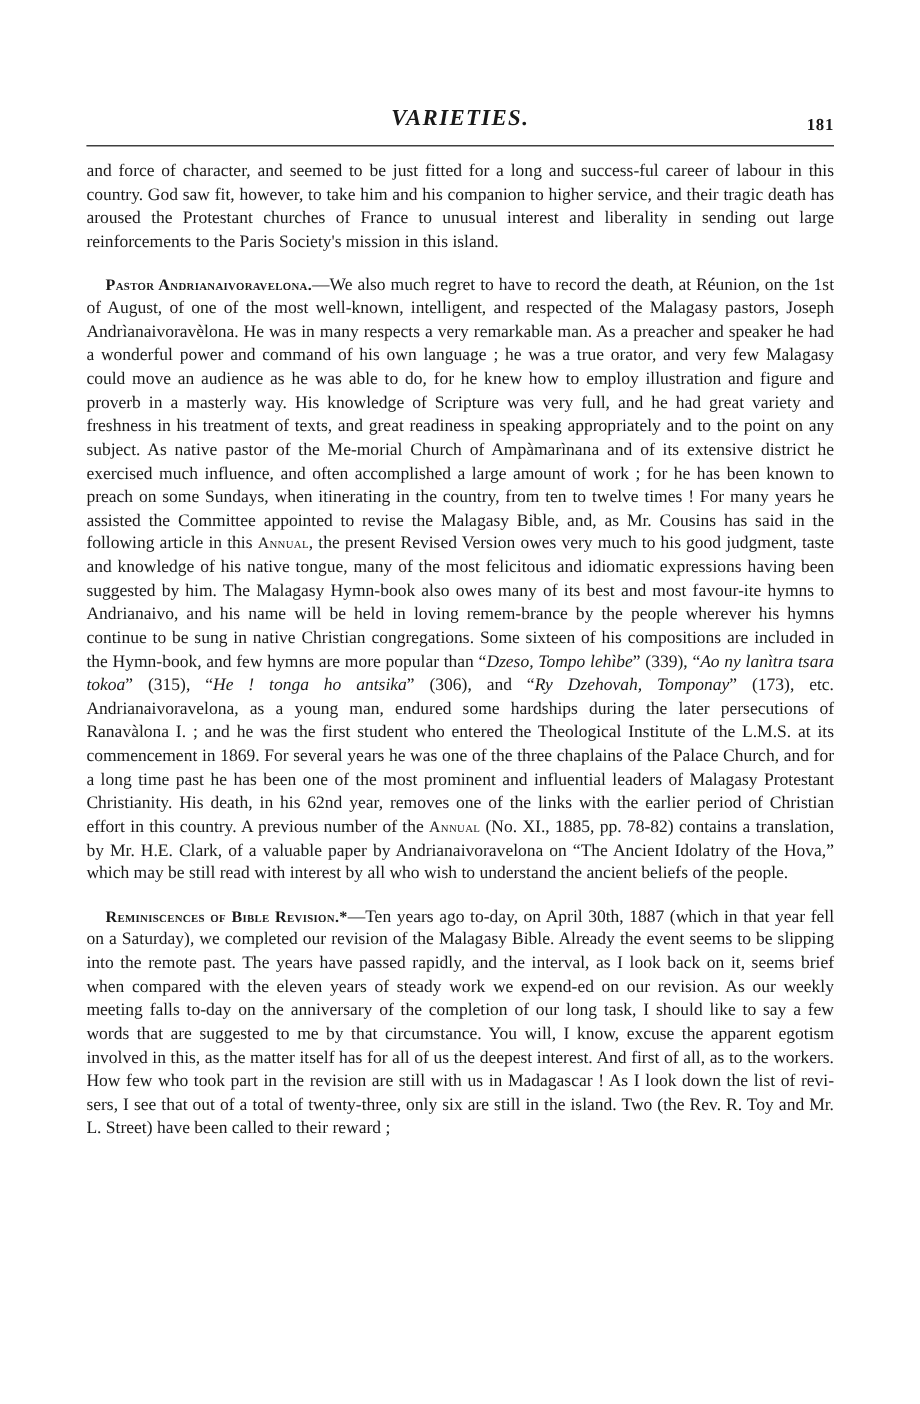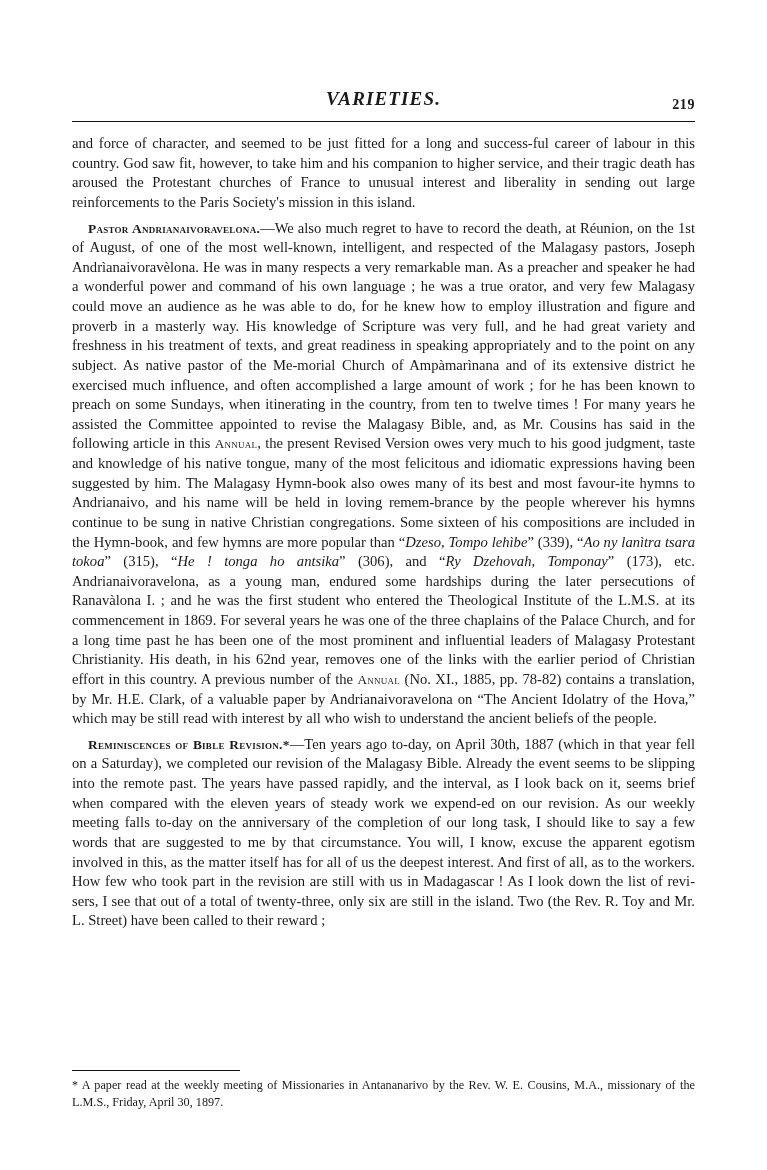--- a/index.html
+++ b/index.html
@@ -53,21 +53,21 @@
   .body-text p {
     margin: 0;
     font-size: 14.6px;
     line-height: 1.345;
     text-align: justify;
     text-justify: inter-word;
     hyphens: manual;
     font-family: Liberation Serif, serif;
   }
   .body-text p + p {
-    margin-top: 6px;
+    margin-top: 16px;
   }
   .indent {
     text-indent: 16px;
   }
   .runhead {
     font-variant: small-caps;
     font-weight: bold;
     letter-spacing: 0.02em;
     font-size: 13.4px;
   }
@@ -100,33 +100,29 @@
     font-size: 12px;
   }
 </style>
 </head>
 <body>
 
 <div class="page">
 
   <div class="header">
     <div class="running-title">VARIETIES.</div>
-    <div class="page-number">219</div>
+    <div class="page-number">181</div>
   </div>
 
   <hr class="rule">
 
   <div class="body-text">
 
     <p><span>and force of character, and seemed to be just fitted for a long and success-ful career of labour in this country. God saw fit, however, to take him and his companion to higher service, and their tragic death has aroused the Protestant churches of France to unusual interest and liberality in sending out large reinforcements to the Paris Society's mission in this island.</span></p>
 
     <p class="indent"><span class="runhead">Pastor Andrianaivoravelona.</span><span>—We also much regret to have to record the death, at Réunion, on the 1st of August, of one of the most well-known, intelligent, and respected of the Malagasy pastors, Joseph Andrìanaivoravèlona. He was in many respects a very remarkable man. As a preacher and speaker he had a wonderful power and command of his own language ; he was a true orator, and very few Malagasy could move an audience as he was able to do, for he knew how to employ illustration and figure and proverb in a masterly way. His knowledge of Scripture was very full, and he had great variety and freshness in his treatment of texts, and great readiness in speaking appropriately and to the point on any subject. As native pastor of the Me-morial Church of Ampàmarìnana and of its extensive district he exercised much influence, and often accomplished a large amount of work ; for he has been known to preach on some Sundays, when itinerating in the country, from ten to twelve times ! For many years he assisted the Committee appointed to revise the Malagasy Bible, and, as Mr. Cousins has said in the following article in this </span><span class="smallcaps">Annual</span><span>, the present Revised Version owes very much to his good judgment, taste and knowledge of his native tongue, many of the most felicitous and idiomatic expressions having been suggested by him. The Malagasy Hymn-book also owes many of its best and most favour-ite hymns to Andrianaivo, and his name will be held in loving remem-brance by the people wherever his hymns continue to be sung in native Christian congregations. Some sixteen of his compositions are included in the Hymn-book, and few hymns are more popular than “</span><span class="ital">ǲeso, Tompo lehìbe</span><span>” (339), “</span><span class="ital">Ao ny lanìtra tsara tokoa</span><span>” (315), “</span><span class="ital">He ! tonga ho antsika</span><span>” (306), and “</span><span class="ital">Ry ǲehovah, Tomponay</span><span>” (173), etc. Andrianaivoravelona, as a young man, endured some hardships during the later persecutions of Ranavàlona I. ; and he was the first student who entered the Theological Institute of the L.M.S. at its commencement in 1869. For several years he was one of the three chaplains of the Palace Church, and for a long time past he has been one of the most prominent and influential leaders of Malagasy Protestant Christianity. His death, in his 62nd year, removes one of the links with the earlier period of Christian effort in this country. A previous number of the </span><span class="smallcaps">Annual</span><span> (No. XI., 1885, pp. 78-82) contains a translation, by Mr. H.E. Clark, of a valuable paper by Andrianaivoravelona on “The Ancient Idolatry of the Hova,” which may be still read with interest by all who wish to understand the ancient beliefs of the people.</span></p>
 
     <p class="indent"><span class="runhead">Reminiscences of Bible Revision.*</span><span>—Ten years ago to-day, on April 30th, 1887 (which in that year fell on a Saturday), we completed our revision of the Malagasy Bible. Already the event seems to be slipping into the remote past. The years have passed rapidly, and the interval, as I look back on it, seems brief when compared with the eleven years of steady work we expend-ed on our revision. As our weekly meeting falls to-day on the anniversary of the completion of our long task, I should like to say a few words that are suggested to me by that circumstance. You will, I know, excuse the apparent egotism involved in this, as the matter itself has for all of us the deepest interest. And first of all, as to the workers. How few who took part in the revision are still with us in Madagascar ! As I look down the list of revi-sers, I see that out of a total of twenty-three, only six are still in the island. Two (the Rev. R. Toy and Mr. L. Street) have been called to their reward ;</span></p>
 
   </div>
 
-  <div class="footnote-wrap">
-    <hr class="footnote-rule">
-    <div class="footnote"><span class="fn-mark">*</span> <span>A paper read at the weekly meeting of Missionaries in Antananarivo by the Rev. W. E. Cousins, M.A., missionary of the L.M.S., Friday, April 30, 1897.</span></div>
-  </div>
 
 </div>
 
 </body></html>

